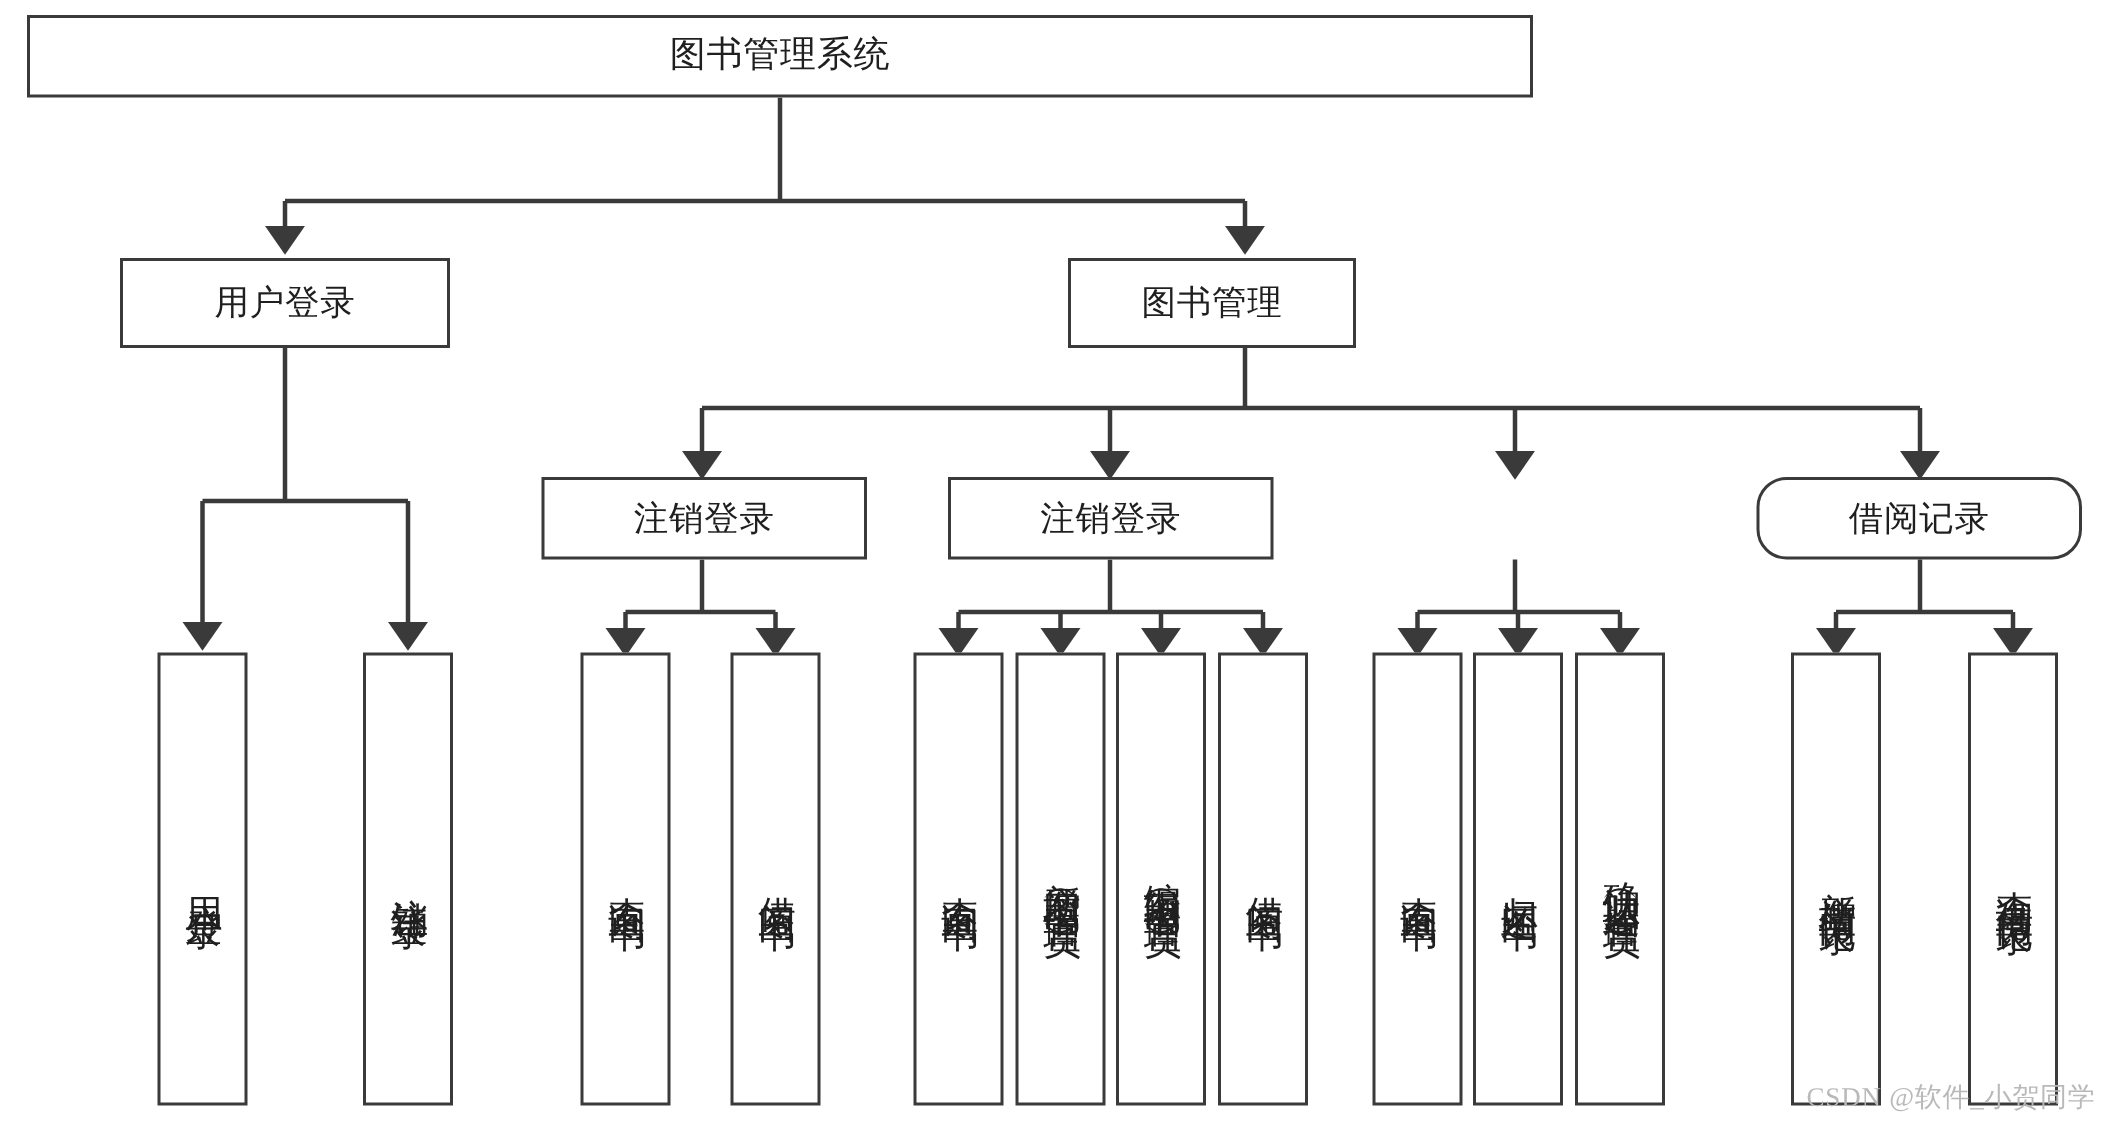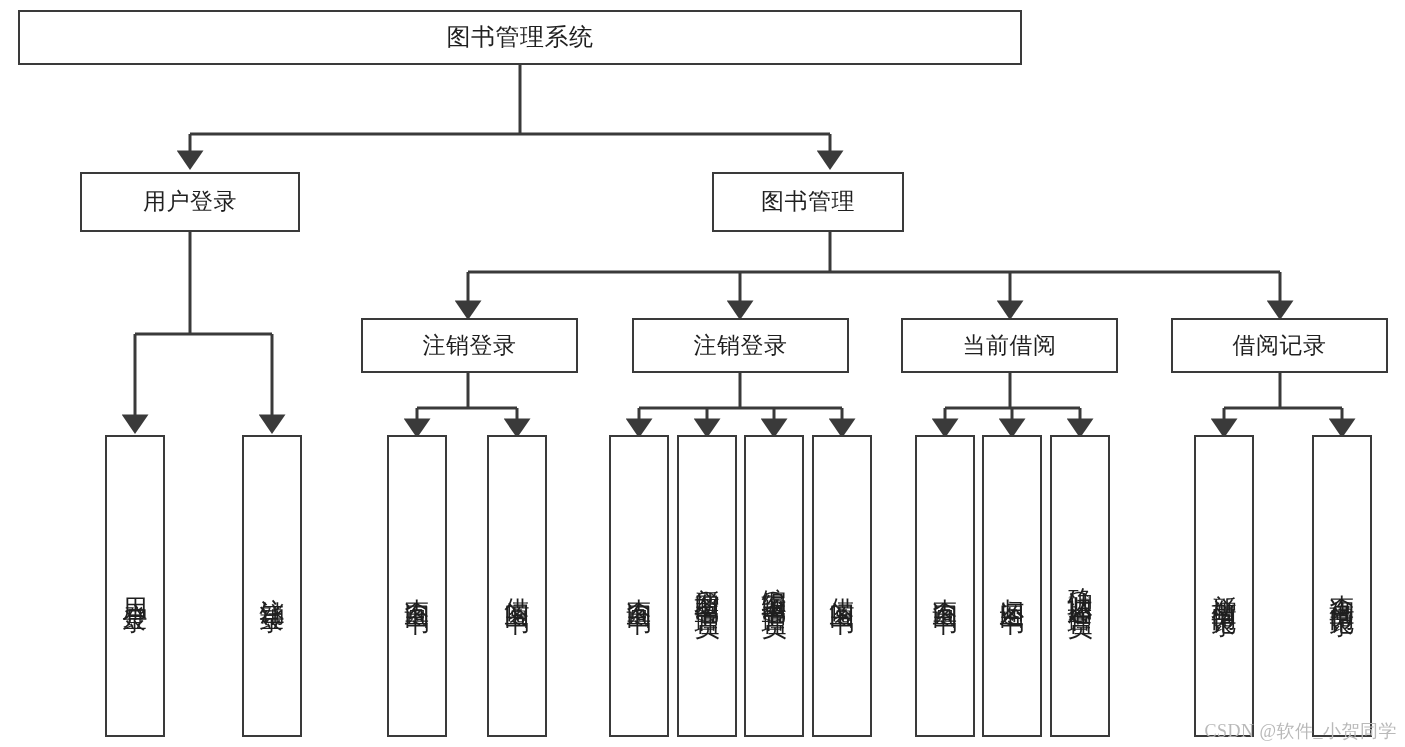--- a/index.html
+++ b/index.html
@@ -141,24 +141,21 @@
   <div class="node horiz" style="left:712px; top:172px; width:192px; height:60px;">
     <span class="node-label">图书管理</span>
   </div>
 
   <div class="node horiz" style="left:361px; top:318px; width:217px; height:55px;">
     <span class="node-label">注销登录</span>
   </div>
   <div class="node horiz" style="left:632px; top:318px; width:217px; height:55px;">
     <span class="node-label">注销登录</span>
   </div>
-  <div class="node horiz" style="left:901px; top:318px; width:217px; height:55px;">
-    <span class="node-label">当前借阅</span>
-  </div>
-  <div class="node horiz" style="left:1171px; top:318px; width:217px; height:55px;">
+  <div class="node horiz" style="left:1171px; top:318px; width:217px; height:55px;border-radius:20px;">
     <span class="node-label">借阅记录</span>
   </div>
 
   <div class="node vert" style="left:105px; top:435px; width:60px; height:302px;">
     <span class="node-label">用户登录</span>
   </div>
   <div class="node vert" style="left:242px; top:435px; width:60px; height:302px;">
     <span class="node-label">注销登录</span>
   </div>
 

